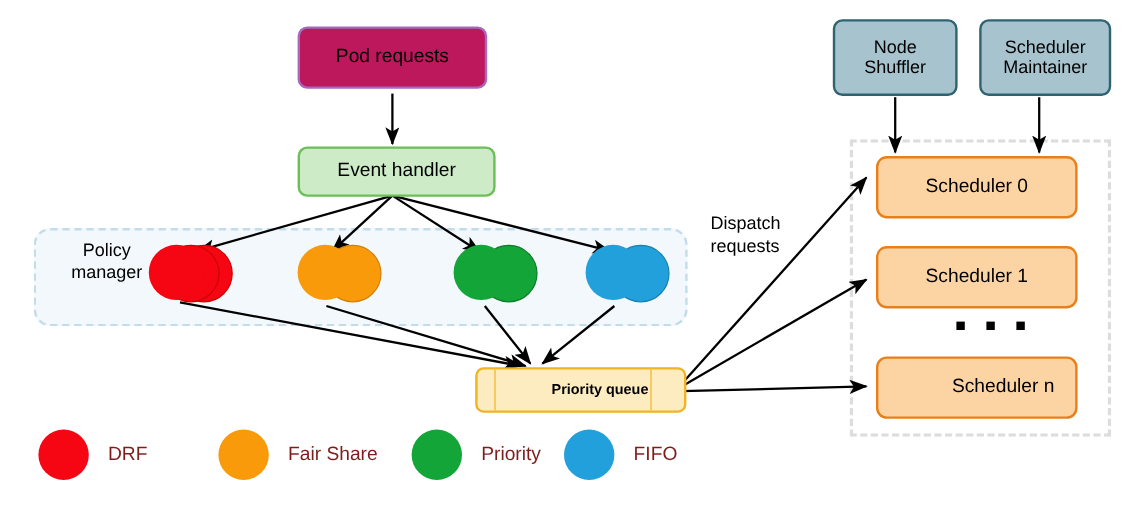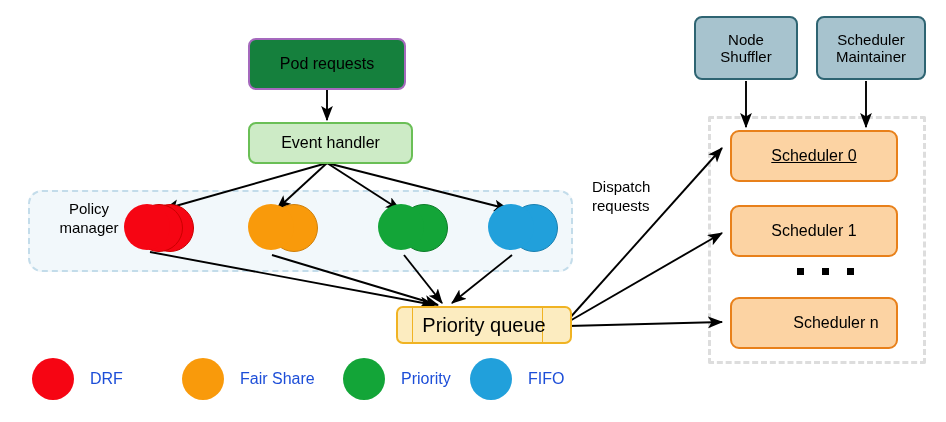--- a/index.html
+++ b/index.html
@@ -28,25 +28,24 @@
     box-sizing: border-box;
     display: flex;
     align-items: center;
     justify-content: center;
     text-align: center;
     color: #000000;
     line-height: 1.15;
     white-space: pre-line;
   }
   .box-pod {
-    background: #15803d;
+    background: #be185d;
     border: 2px solid #a569bd;
     border-radius: 8px;
     font-size: 16px;
-    margin-top: 16px;
   }
   .box-event {
     background: #cdebc6;
     border: 2px solid #6abf56;
     border-radius: 8px;
     font-size: 16px;
   }
   .box-gray {
     background: #a7c3ce;
     border: 2px solid #2e6472;
@@ -101,21 +100,21 @@
     align-items: center;
   }
   .legend-dot {
     width: 42px;
     height: 42px;
     border-radius: 50%;
     flex: 0 0 auto;
   }
   .legend-text {
     font-size: 16px;
-    color: #1d4ed8;
+    color: #7f1d1d;
     margin-left: 16px;
     white-space: nowrap;
   }
   .ellipsis-dots {
     position: absolute;
     display: flex;
     gap: 18px;
   }
   .ellipsis-dots span {
     display: block;
@@ -196,33 +195,33 @@
   </div>
 
   <div class="policy-stack" style="left:488px; top:204px; width:78px; height:46px;">
     <div class="circ" style="left:22px; background:#21a0db; border:1px solid #1a80b0;"></div>
     <div class="circ" style="left:0px; background:#21a0db;"></div>
   </div>
 
   <div class="box-queue" style="left:396px; top:306px; width:172px; height:34px;">
     <div class="queue-seg" style="left:14px;"></div>
     <div class="queue-seg" style="left:144px;"></div>
-    <div class="node" style="left:0;top:0;width:100%;height:100%;font-size:20px;">Priority queue</div>
+    <div class="node" style="left:16px;top:0;width:100%;height:100%;font-size:12px;font-weight:bold;">Priority queue</div>
   </div>
 
   <div class="node box-gray" style="left:694px; top:16px; width:104px; height:64px;">Node
 Shuffler</div>
 
   <div class="node box-gray" style="left:816px; top:16px; width:110px; height:64px;">Scheduler
 Maintainer</div>
 
   <div class="plain-label" style="left:592px; top:178px; width:100px; text-align:left;">Dispatch
 requests</div>
 
-  <div class="node box-sched" style="left:730px; top:130px; width:168px; height:52px;text-decoration:underline;">Scheduler 0</div>
+  <div class="node box-sched" style="left:730px; top:130px; width:168px; height:52px;">Scheduler 0</div>
 
   <div class="node box-sched" style="left:730px; top:205px; width:168px; height:52px;text-align:right;">Scheduler 1</div>
 
   <div class="ellipsis-dots" style="left:797px; top:268px;">
     <span></span>
     <span></span>
     <span></span>
   </div>
 
   <div class="node box-sched" style="left:730px; top:297px; width:168px; height:52px;padding-left:44px;">Scheduler n</div>

